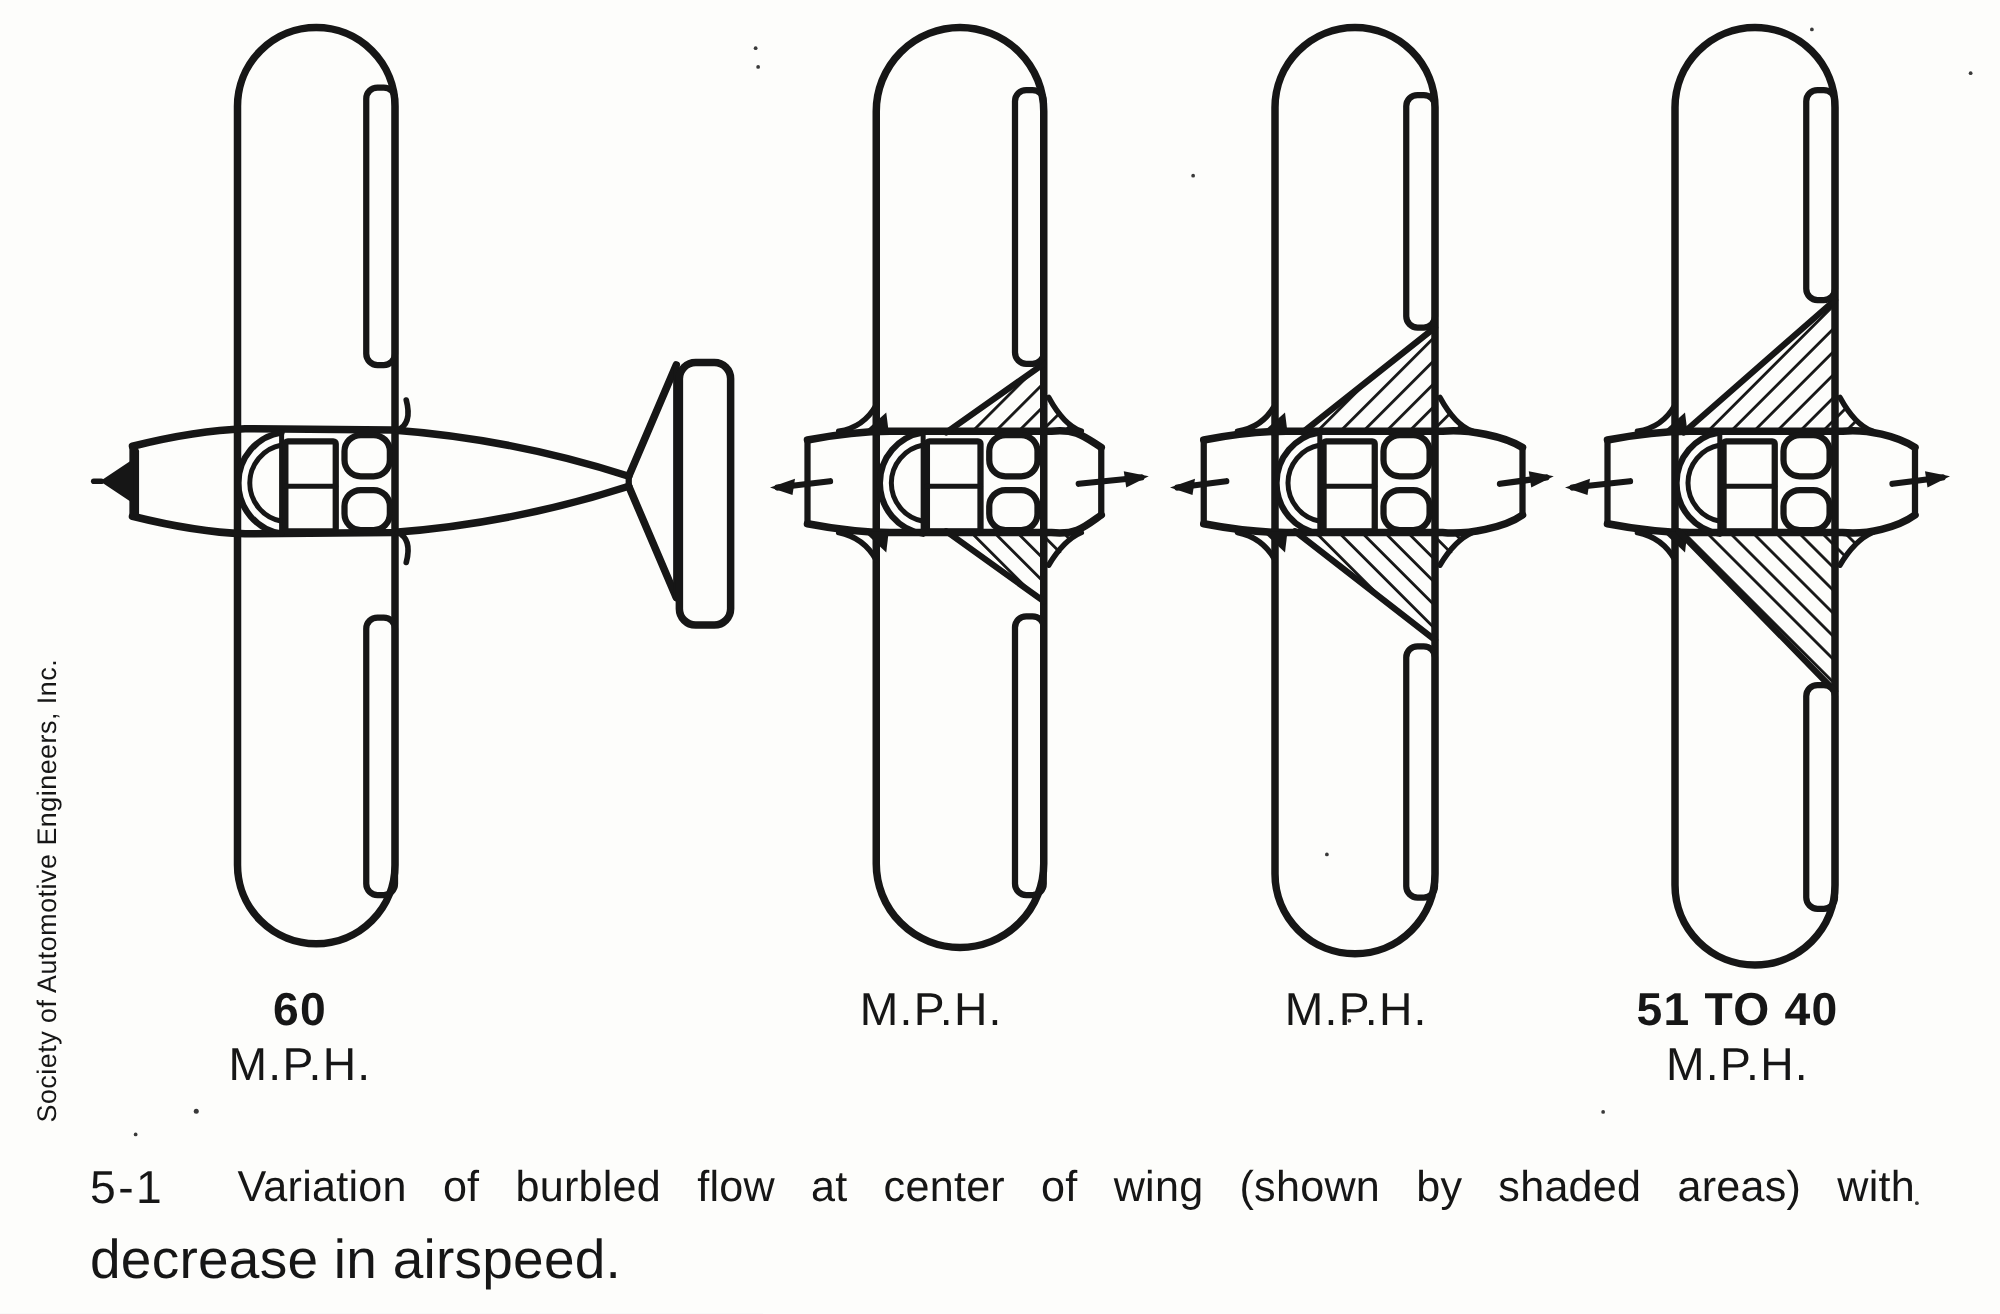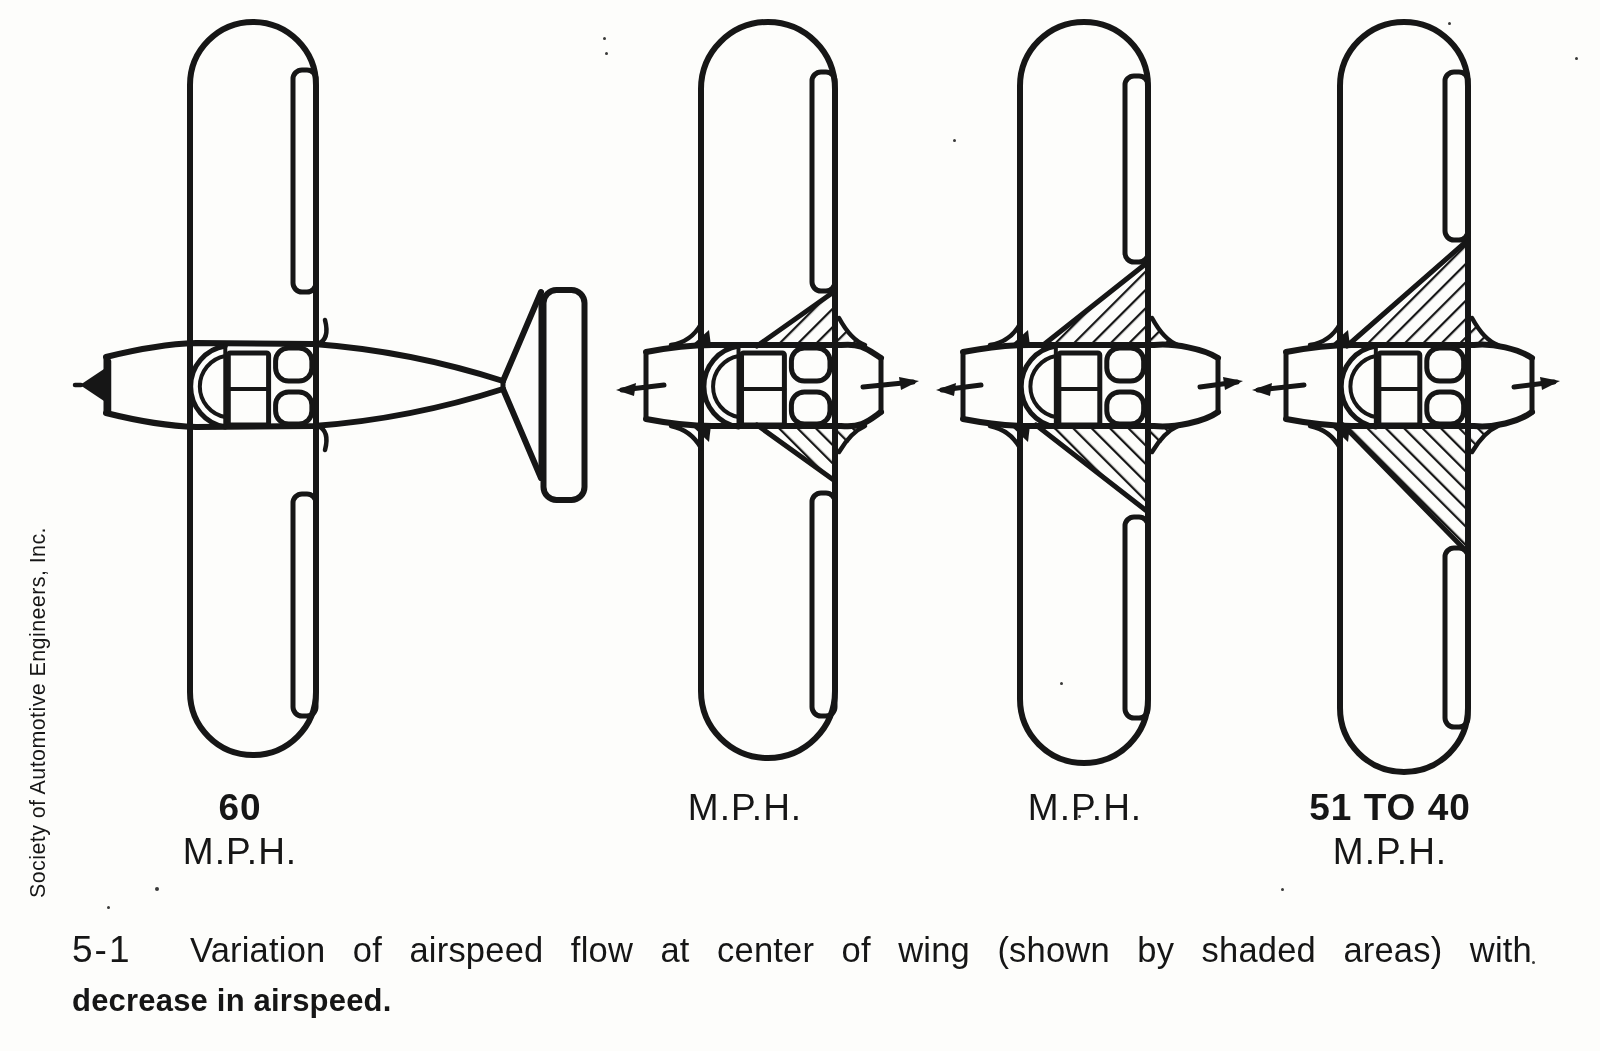--- a/index.html
+++ b/index.html
@@ -51,21 +51,21 @@
     width:1342px;
     font-size:34.5px;font-weight:400;
     letter-spacing:.2px;
     text-align:justify;
     text-align-last:justify;
     color:var(--ink);
   }
   .cap-line2{
     position:absolute;
     left:72px;top:983px;
-    font-size:31px;font-weight:700;
+    font-size:44px;font-weight:400;
     letter-spacing:.2px;
     color:var(--ink);
     text-align:right;
   }
   .speck{
     position:absolute;
     background:var(--ink);
     border-radius:50%;
     opacity:.85;
   }
@@ -262,21 +262,21 @@
   </div>
   <div class="speed-label" style="left:905px;">
     <div class="unit">M.P.H.</div>
   </div>
   <div class="speed-label" style="left:1210px;">
     <div class="speed">51 TO 40</div>
     <div class="unit">M.P.H.</div>
   </div>
 
   <div class="figno">5-1</div>
-  <div class="cap-line1">Variation of airspeed flow at center of wing (shown by shaded areas) with</div>
+  <div class="cap-line1">Variation of burbled flow at center of wing (shown by shaded areas) with</div>
   <div class="cap-line2">decrease in airspeed.</div>
 
   <div class="speck" style="left:603px;top:37px;width:3px;height:3px;"></div>
   <div class="speck" style="left:605px;top:52px;width:3px;height:3px;"></div>
   <div class="speck" style="left:155px;top:887px;width:4px;height:4px;"></div>
   <div class="speck" style="left:107px;top:906px;width:3px;height:3px;"></div>
   <div class="speck" style="left:1078px;top:815px;width:3px;height:3px;"></div>
   <div class="speck" style="left:1281px;top:888px;width:3px;height:3px;"></div>
   <div class="speck" style="left:1532px;top:961px;width:3px;height:3px;"></div>
   <div class="speck" style="left:953px;top:139px;width:3px;height:3px;"></div>

